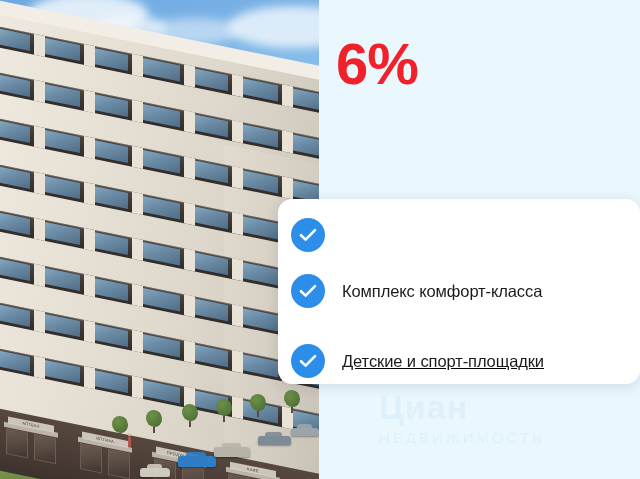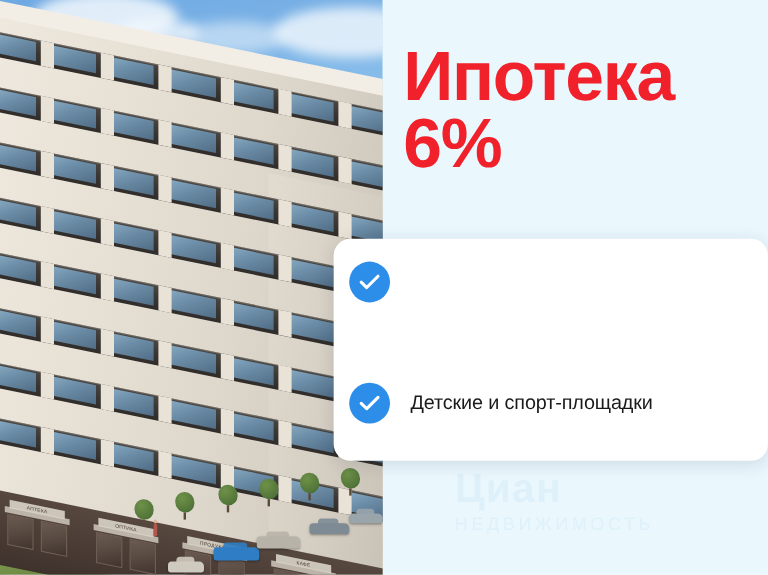--- a/index.html
+++ b/index.html
@@ -136,21 +136,21 @@
     position:absolute;left:278px;top:199px;width:362px;height:185px;
     background:#ffffff;
     border-radius:14px;
     box-shadow:0 3px 14px rgba(20,40,60,.13);
     overflow:hidden;
   }
   .feature-row{
     position:absolute;left:13px;display:flex;align-items:center;
     white-space:nowrap;
   }
-  .f1{top:19px;} .f2{top:75px;} .f3{top:120px;}
+  .f1{top:19px;} .f2{top:75px;} .f3{top:145px;text-decoration:underline;}
   .check-icon{
     width:34px;height:34px;border-radius:50%;
     background:#2d8eea;
     flex:0 0 34px;position:relative;
   }
   .check-icon svg{position:absolute;left:8px;top:9px;}
   .feature-text{
     margin-left:17px;
     font-size:16.5px;color:#1b1b1b;
     font-family:"Liberation Sans","DejaVu Sans",sans-serif;
@@ -388,35 +388,42 @@
   </div>
 
   <div id="info-panel">
 
     <div id="watermark">
       <span>Циан</span>
       <span class="wm-sub">НЕДВИЖИМОСТЬ</span>
     </div>
 
     <div id="headline">
-      <span>Ипотека</span>
       <span class="ln2">6%</span>
     </div>
   </div>
 
   <div id="features-card">
 
     <div class="feature-row f1">
       <span class="check-icon">
         <svg width="18" height="16" viewBox="0 0 18 16" aria-hidden="true">
           <path d="M2 8.2 L6.6 12.6 L16 3.2" fill="none" stroke="#ffffff" stroke-width="2.6" stroke-linecap="round" stroke-linejoin="round"></path>
         </svg>
       </span>
     </div>
 
+    <div class="feature-row f2">
+      <span class="check-icon">
+        <svg width="18" height="16" viewBox="0 0 18 16" aria-hidden="true">
+          <path d="M2 8.2 L6.6 12.6 L16 3.2" fill="none" stroke="#ffffff" stroke-width="2.6" stroke-linecap="round" stroke-linejoin="round"></path>
+        </svg>
+      </span>
+      <span class="feature-text">Комплекс комфорт-класса</span>
+    </div>
 
     <div class="feature-row f3">
       <span class="check-icon">
         <svg width="18" height="16" viewBox="0 0 18 16" aria-hidden="true">
           <path d="M2 8.2 L6.6 12.6 L16 3.2" fill="none" stroke="#ffffff" stroke-width="2.6" stroke-linecap="round" stroke-linejoin="round"></path>
         </svg>
       </span>
       <span class="feature-text">Детские и спорт-площадки</span>
     </div>
 

